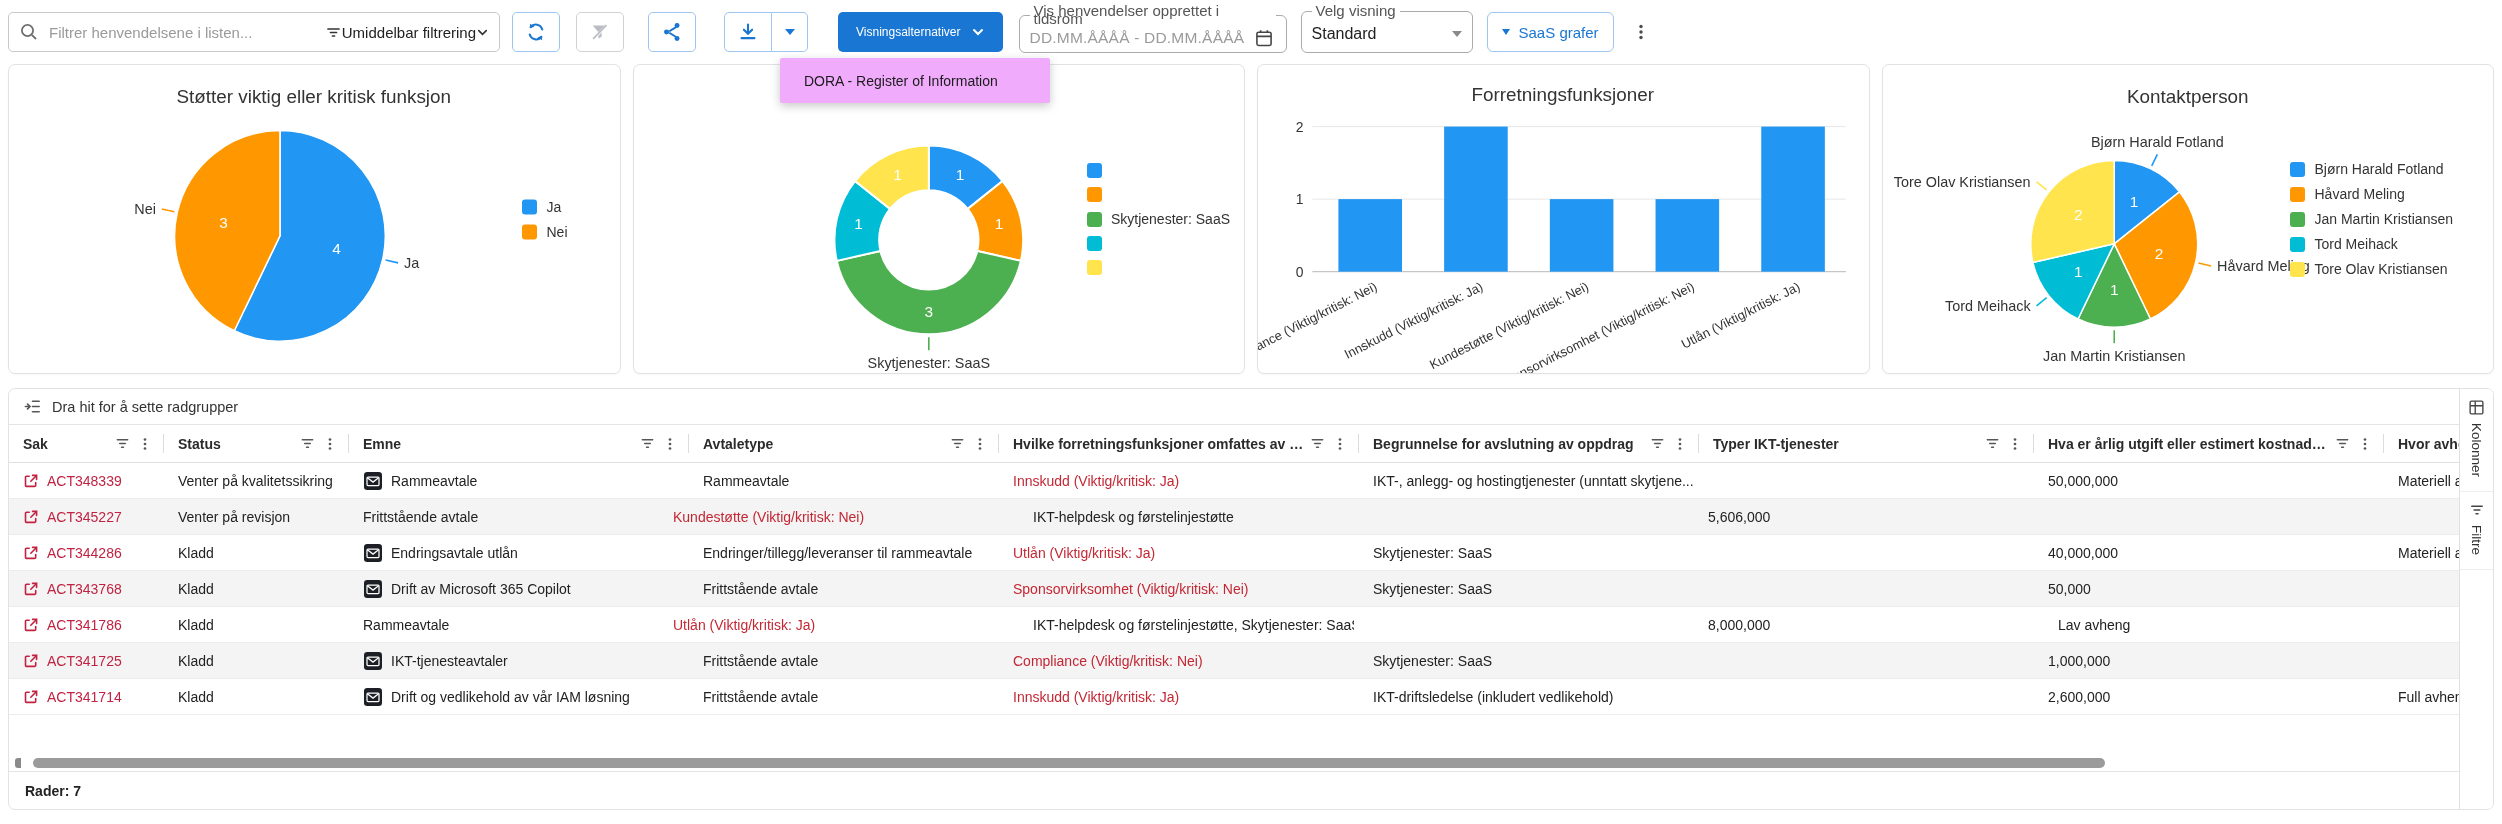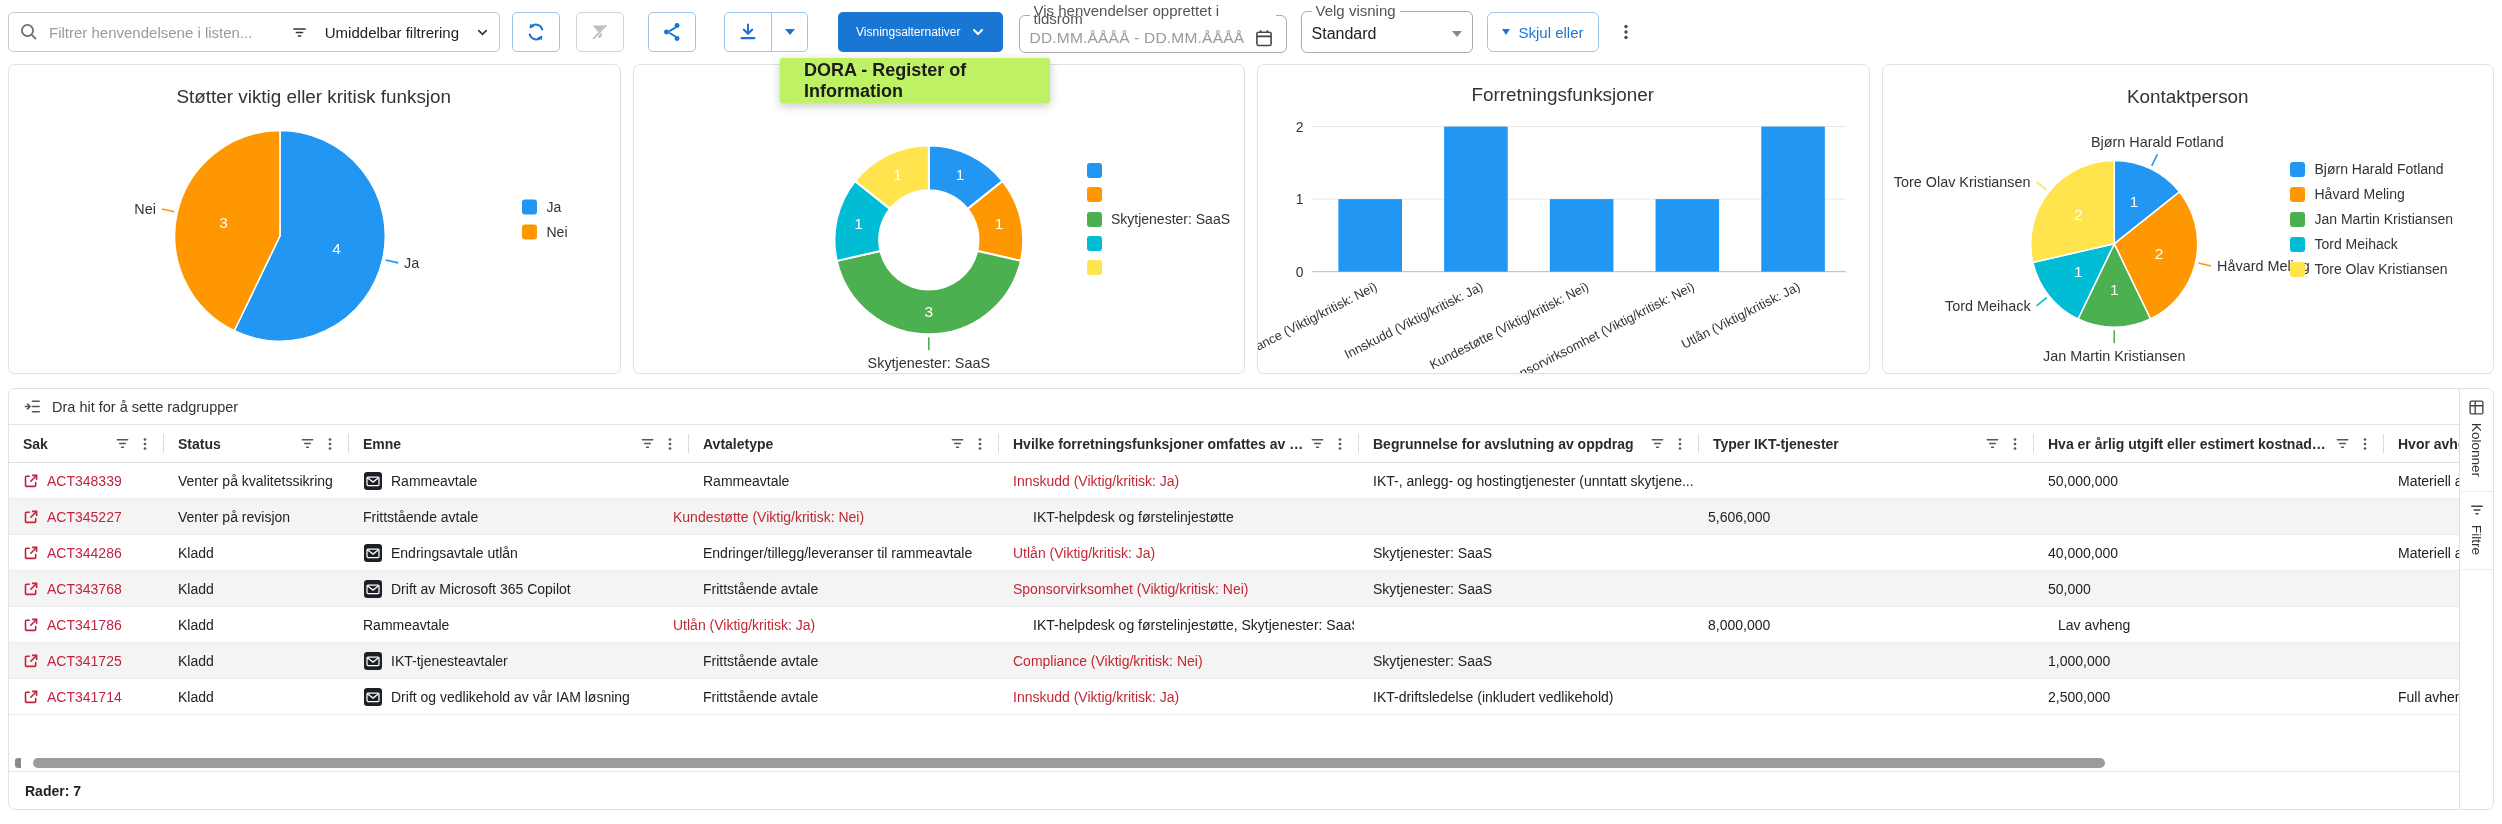--- a/index.html
+++ b/index.html
@@ -14,21 +14,21 @@
   
   .toolbar { display:flex; align-items:center; height:48px; position:relative; }
   .searchbox {
     display:flex; align-items:center; width:492px; height:40px;
     border:1px solid #c9c9c9; border-radius:5px; padding:0 10px; background:#fff;
   }
   .searchbox input {
     border:none; outline:none; flex:1; font:inherit; font-size:15px; color:#333; min-width:0;
   }
   .searchbox input::placeholder { color:#9a9a9a; }
-  .instant-filter { display:flex; align-items:center; gap:17px; color:#222; font-size:15px; white-space:nowrap; cursor:pointer; }
+  .instant-filter { display:flex; align-items:center; gap:0; color:#222; font-size:15px; white-space:nowrap; cursor:pointer; }
   .icon-btn {
     width:48px; height:40px; display:flex; align-items:center; justify-content:center;
     background:#fff; border:1px solid #9dc6ef; border-radius:5px; cursor:pointer; flex:0 0 auto;
   }
   .icon-btn.gray { border-color:#d2d2d2; }
   .split { display:flex; flex:0 0 auto; }
   .split .icon-btn { border-radius:5px 0 0 5px; }
   .split .icon-btn.caret { width:36px; border-left:none; border-radius:0 5px 5px 0; }
   .primary-btn {
     height:40px; padding:0 18px; background:#1976d2; color:#fff; border:none; border-radius:5px;
@@ -46,22 +46,22 @@
   .tri-down { width:0; height:0; border-left:5px solid transparent; border-right:5px solid transparent; border-top:6px solid #8a8a8a; }
   .outline-btn {
     height:40px; padding:0 14px; background:#fff; border:1px solid #9dc6ef; border-radius:6px;
     color:#1976d2; font:inherit; font-size:15px; display:flex; align-items:center; gap:9px; cursor:pointer; flex:0 0 auto;
   }
   .outline-btn .tri-down { border-top-color:#1976d2; border-left-width:4.5px; border-right-width:4.5px; }
   .kebab-btn { width:34px; height:40px; display:flex; align-items:center; justify-content:center; background:none; border:none; cursor:pointer; }
 
   .dropdown-menu {
     position:absolute; left:772px; top:50px; width:270px; height:45px; z-index:50;
-    background:#bef264; box-shadow:0 3px 10px rgba(0,0,0,.22); border-radius:2px;
-    display:flex; align-items:center; padding:0 24px; font-size:18px; color:#1b1b1b; cursor:pointer;font-weight:bold;
+    background:#f0abfc; box-shadow:0 3px 10px rgba(0,0,0,.22); border-radius:2px;
+    display:flex; align-items:center; padding:0 24px; font-size:14px; color:#1b1b1b; cursor:pointer;
   }
 
   
   .charts-row { display:flex; gap:12px; margin-top:8px; }
   .chart-card {
     flex:1 1 0; height:310px; border:1px solid #e2e2e2; border-radius:7px; background:#fff;
     position:relative; overflow:hidden; box-shadow:0 1px 2px rgba(0,0,0,.03);
   }
   .chart-card svg.chart { width:100%; height:100%; display:block; }
   .chart-legend { position:absolute; display:flex; flex-direction:column; gap:9px; }
@@ -213,21 +213,21 @@
     <fieldset class="tb-field" style="margin-left:14px;width:172px;">
       <legend>Velg visning</legend>
       <div class="select-inner">
         <span class="select-value">Standard</span>
         <span class="tri-down"></span>
       </div>
     </fieldset>
 
     <button class="outline-btn" style="margin-left:14px;">
       <span class="tri-down"></span>
-      <span>Skjul eller</span>
+      <span>SaaS grafer</span>
     </button>
 
     <button class="kebab-btn" style="margin-left:10px;">
       <span style="display:flex;">
         <svg width="18" height="18" viewBox="0 0 18 18" fill="#4a4a4a">
             <circle cx="9" cy="3.5" r="1.7"></circle>
             <circle cx="9" cy="9" r="1.7"></circle>
             <circle cx="9" cy="14.5" r="1.7"></circle>
           </svg>
       </span>
@@ -699,21 +699,21 @@
                       <rect x="4" y="6" width="12" height="8.6" rx="1" fill="#1c2026" stroke="#fff" stroke-width="1.25"></rect>
                       <path d="M4.4 6.8 10 11.1l5.6-4.3" stroke="#fff" stroke-width="1.25" fill="none"></path>
                     </svg>
                   </span>
                   <span>Drift og vedlikehold av vår IAM løsning</span>
                 </div>
                 <div class="cell " style="width: 310px;">Frittstående avtale</div>
                 <div class="cell redtext" style="width: 360px;">Innskudd (Viktig/kritisk: Ja)</div>
                 <div class="cell " style="width: 335px;">IKT-driftsledelse (inkludert vedlikehold)</div>
                 <div class="cell " style="width: 340px;"></div>
-                <div class="cell " style="width: 350px;">2,500,000</div>
+                <div class="cell " style="width: 350px;">2,600,000</div>
                 <div class="cell " style="width: 300px;">Full avheng</div>
               </div>
             </div>
         </div>
       </div>
       <div class="hscroll-track">
         <div class="hscroll-nub"></div>
         <div class="hscroll-thumb"></div>
       </div>
       <div class="status-bar">

